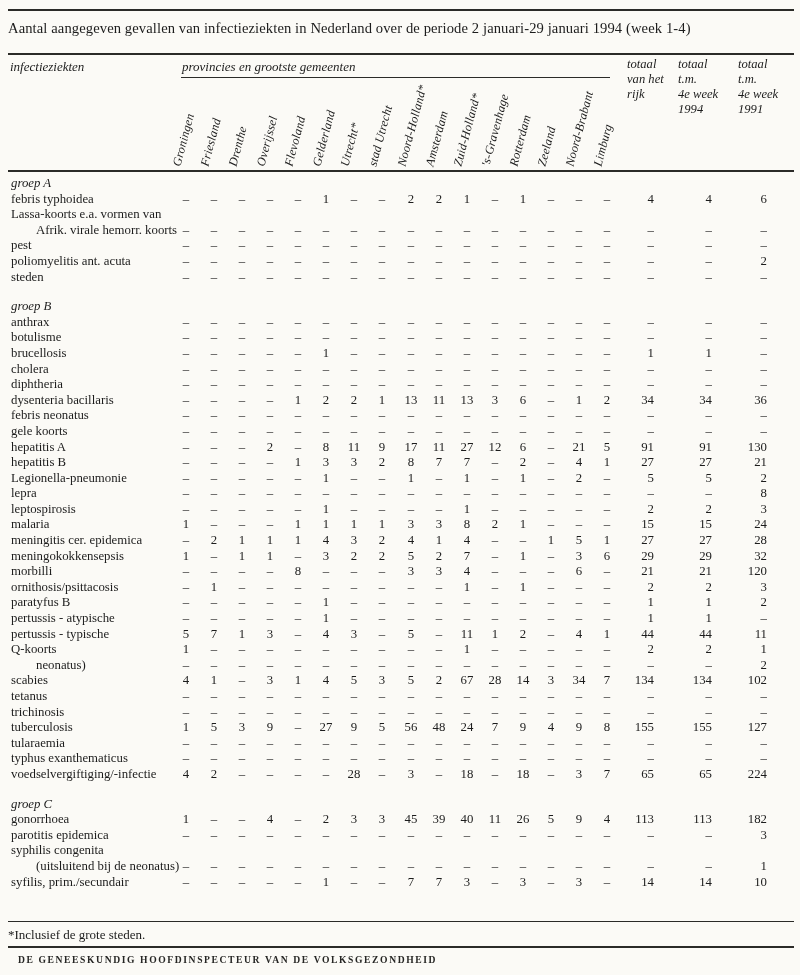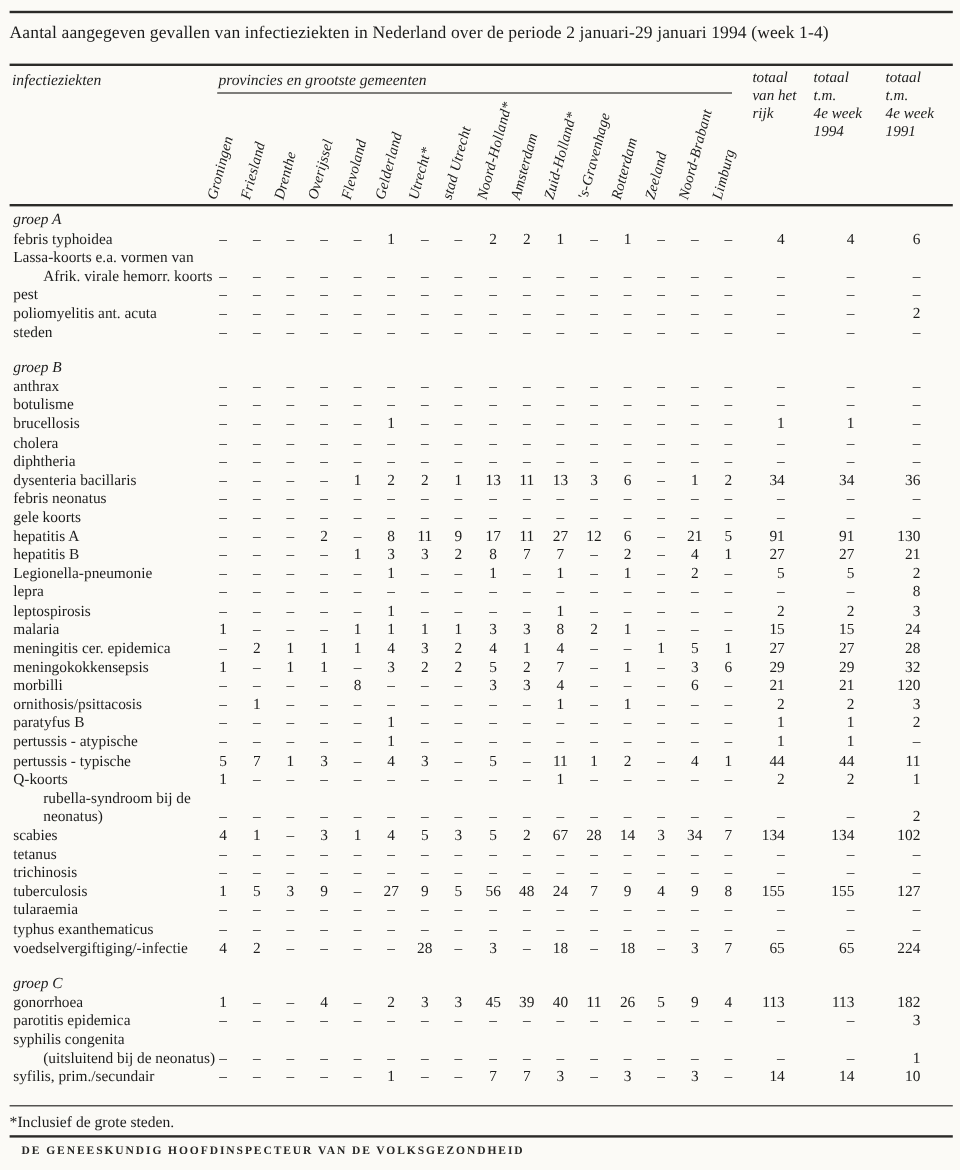--- a/index.html
+++ b/index.html
@@ -683,23 +683,20 @@
           <span class="cell" style="left: 495px;">–</span>
           <span class="cell" style="left: 523px;">–</span>
           <span class="cell" style="left: 551px;">–</span>
           <span class="cell" style="left: 579px;">–</span>
           <span class="cell" style="left: 607px;">–</span>
           <span class="tcell" style="left: 608px;">2</span>
           <span class="tcell" style="left: 666px;">2</span>
           <span class="tcell" style="left: 721px;">1</span>
         </div>
         <div class="row">
-          <span class="rowlabel indent">rubella-syndroom bij de</span>
-        </div>
-        <div class="row">
           <span class="rowlabel indent">neonatus)</span>
           <span class="cell" style="left: 186px;">–</span>
           <span class="cell" style="left: 214px;">–</span>
           <span class="cell" style="left: 242px;">–</span>
           <span class="cell" style="left: 270px;">–</span>
           <span class="cell" style="left: 298px;">–</span>
           <span class="cell" style="left: 326px;">–</span>
           <span class="cell" style="left: 354px;">–</span>
           <span class="cell" style="left: 382px;">–</span>
           <span class="cell" style="left: 411px;">–</span>

